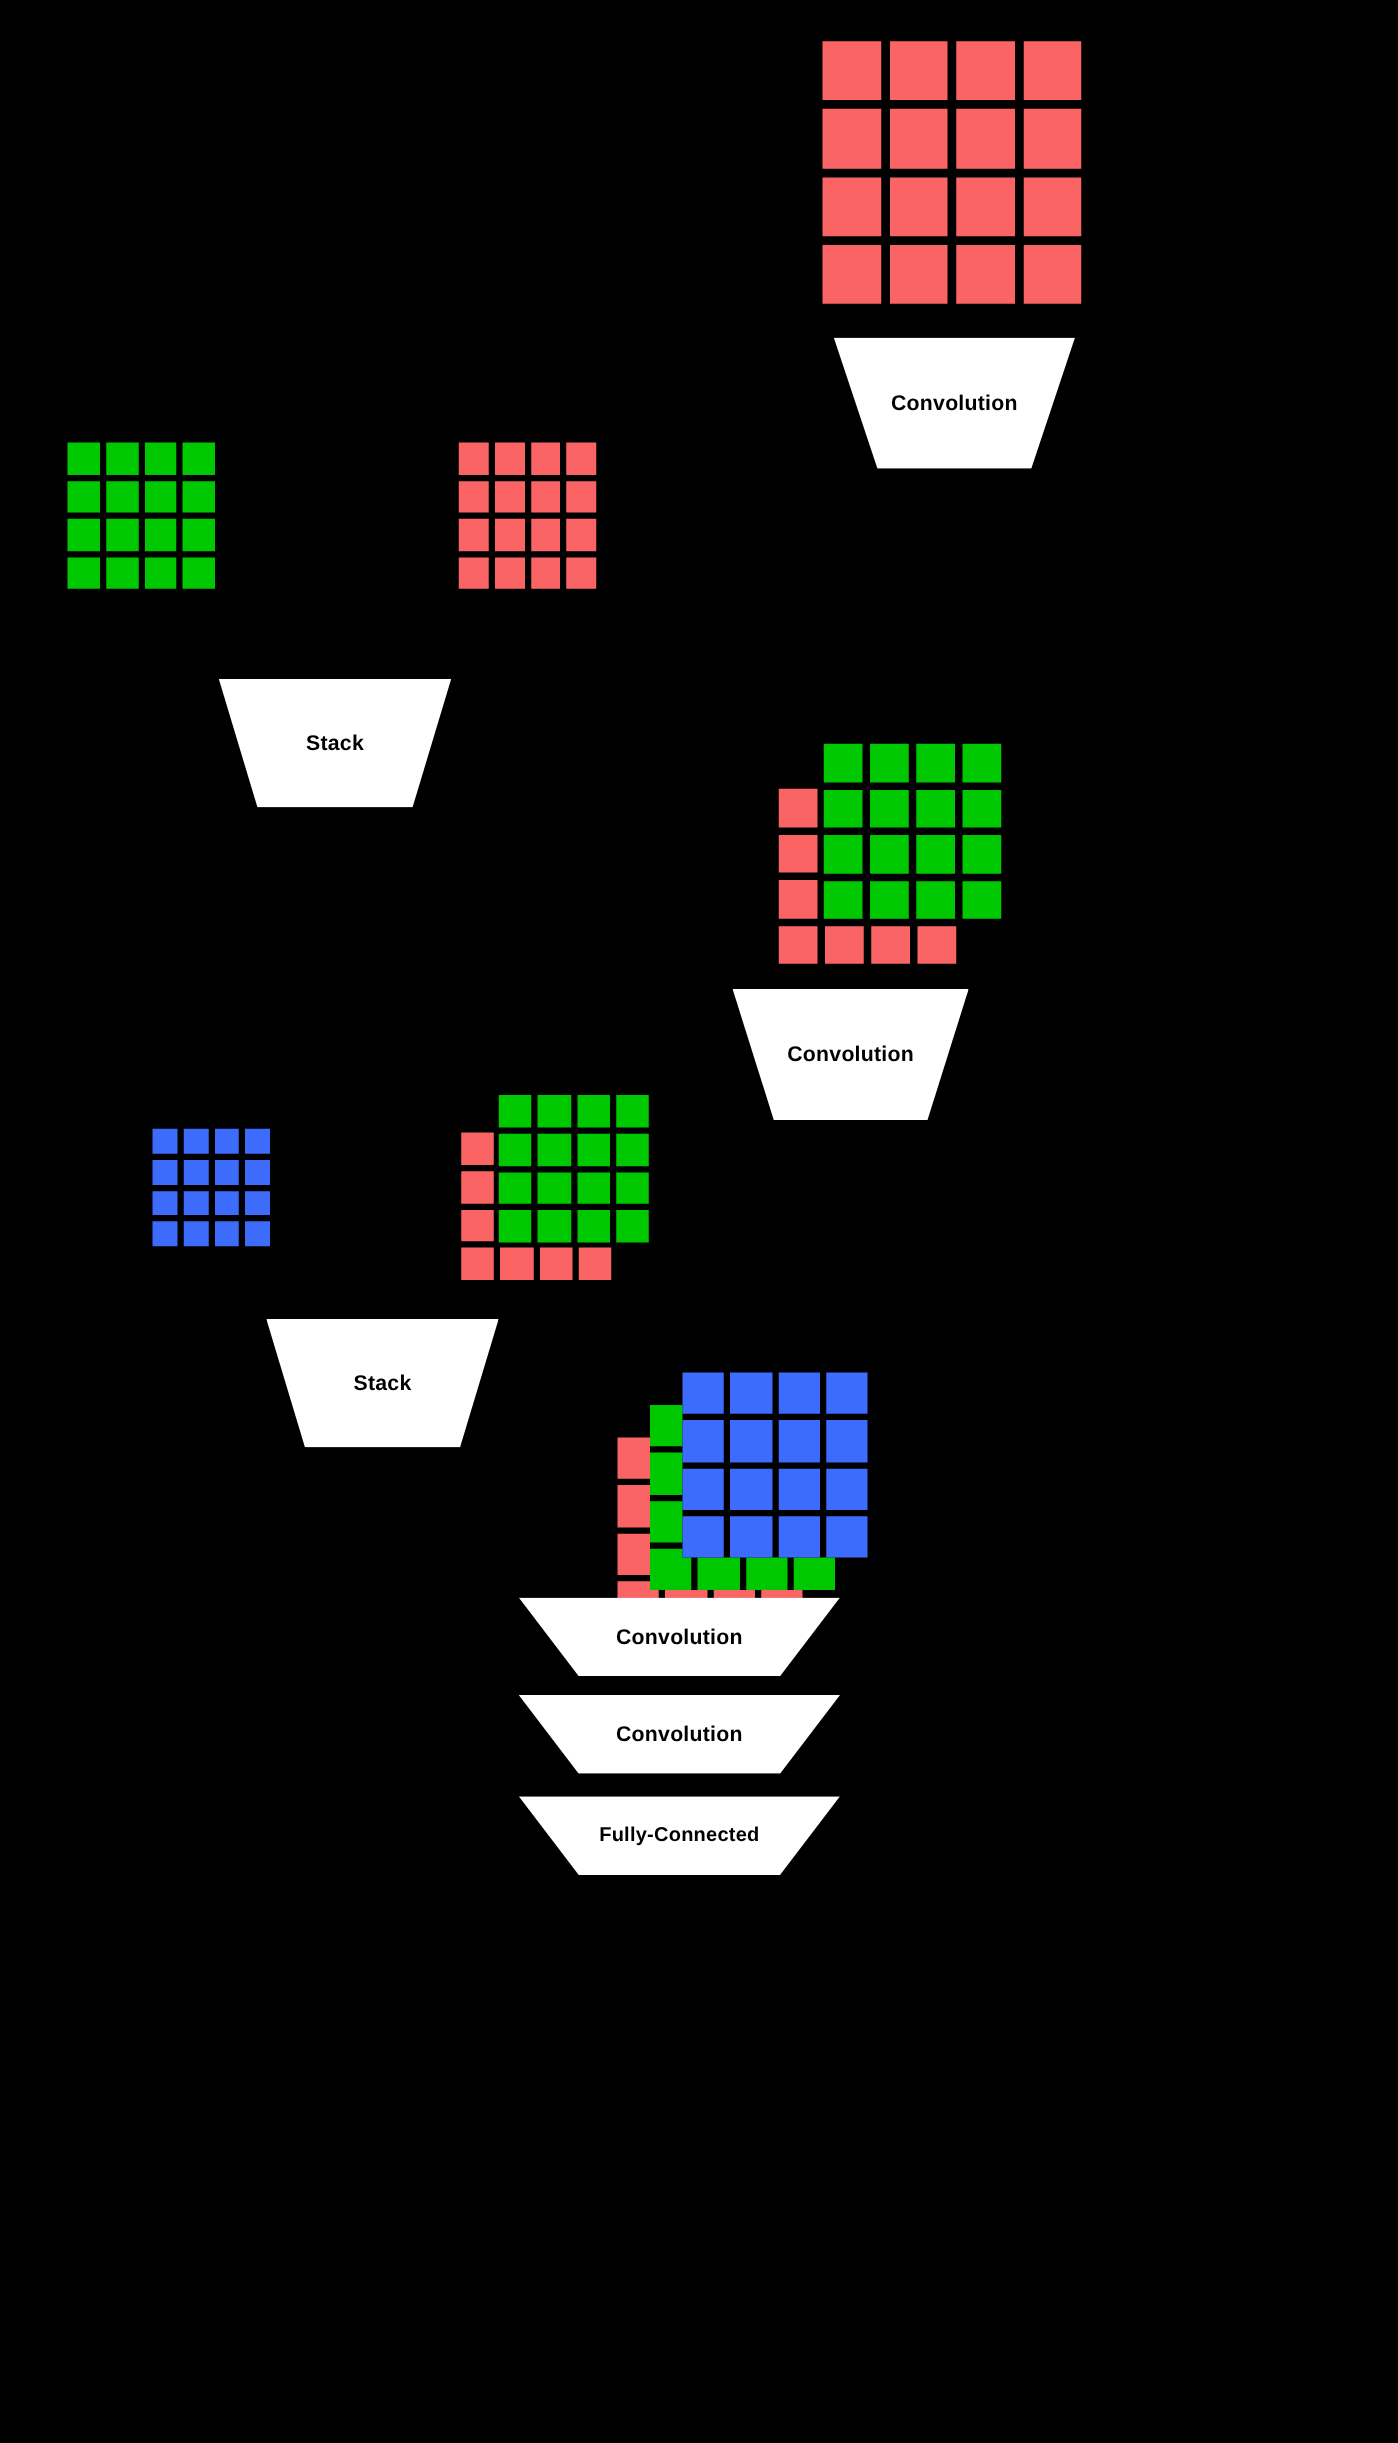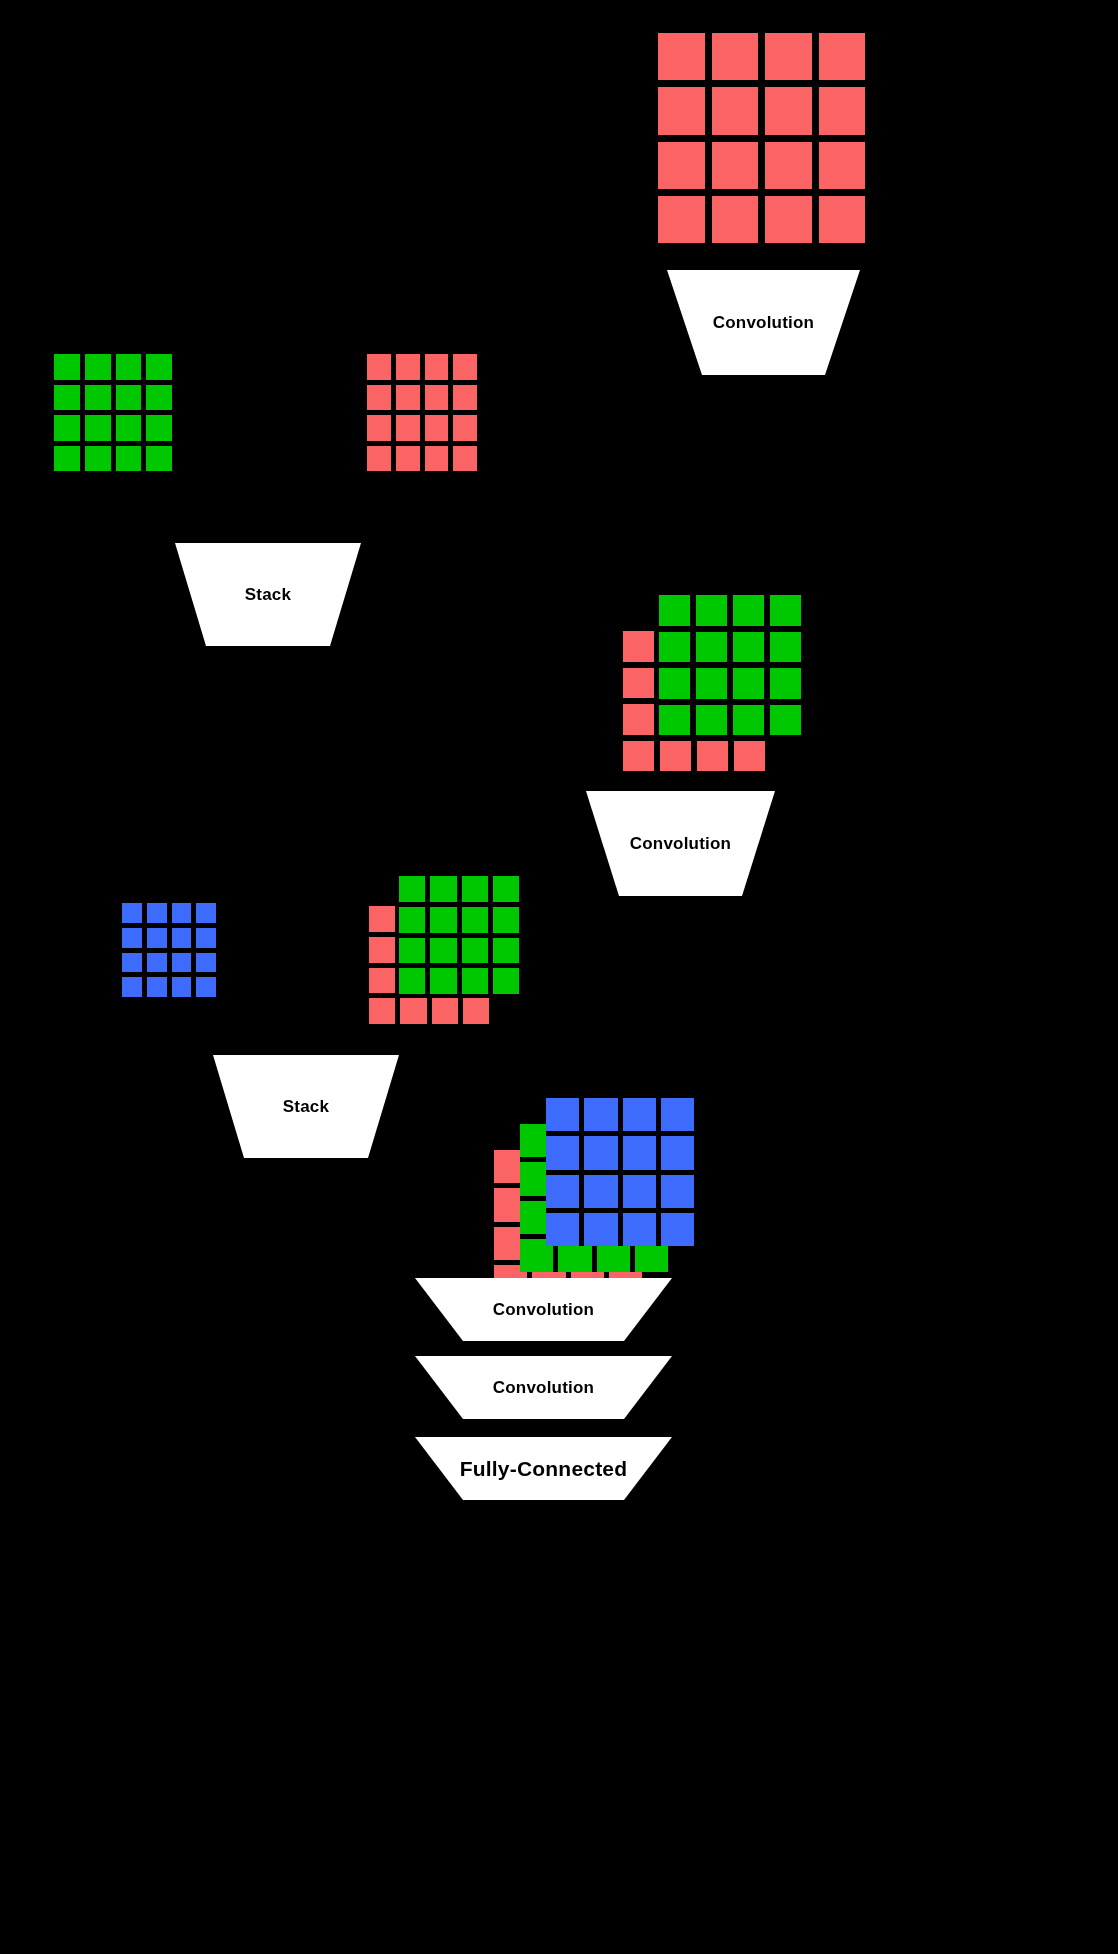--- a/index.html
+++ b/index.html
@@ -261,15 +261,15 @@
     <div class="op" style="left: 213px; top: 1055px; width: 186px; height: 103px; z-index: 50; clip-path: polygon(0% 0%, 100% 0%, 83.333% 100%, 16.667% 100%);">
       <span class="op-label" style="font-size: 17px;">Stack</span>
     </div>
     <div class="op" style="left: 415px; top: 1278px; width: 257px; height: 63px; z-index: 50; clip-path: polygon(0% 0%, 100% 0%, 81.323% 100%, 18.677% 100%);">
       <span class="op-label" style="font-size: 17px;">Convolution</span>
     </div>
     <div class="op" style="left: 415px; top: 1356px; width: 257px; height: 63px; z-index: 50; clip-path: polygon(0% 0%, 100% 0%, 81.323% 100%, 18.677% 100%);">
       <span class="op-label" style="font-size: 17px;">Convolution</span>
     </div>
     <div class="op" style="left: 415px; top: 1437px; width: 257px; height: 63px; z-index: 50; clip-path: polygon(0% 0%, 100% 0%, 81.323% 100%, 18.677% 100%);">
-      <span class="op-label" style="font-size: 21px;">Fully-Connected</span>
+      <span class="op-label" style="font-size: 16px;">Fully-Connected</span>
     </div>
   </div>
 
 </body></html>

